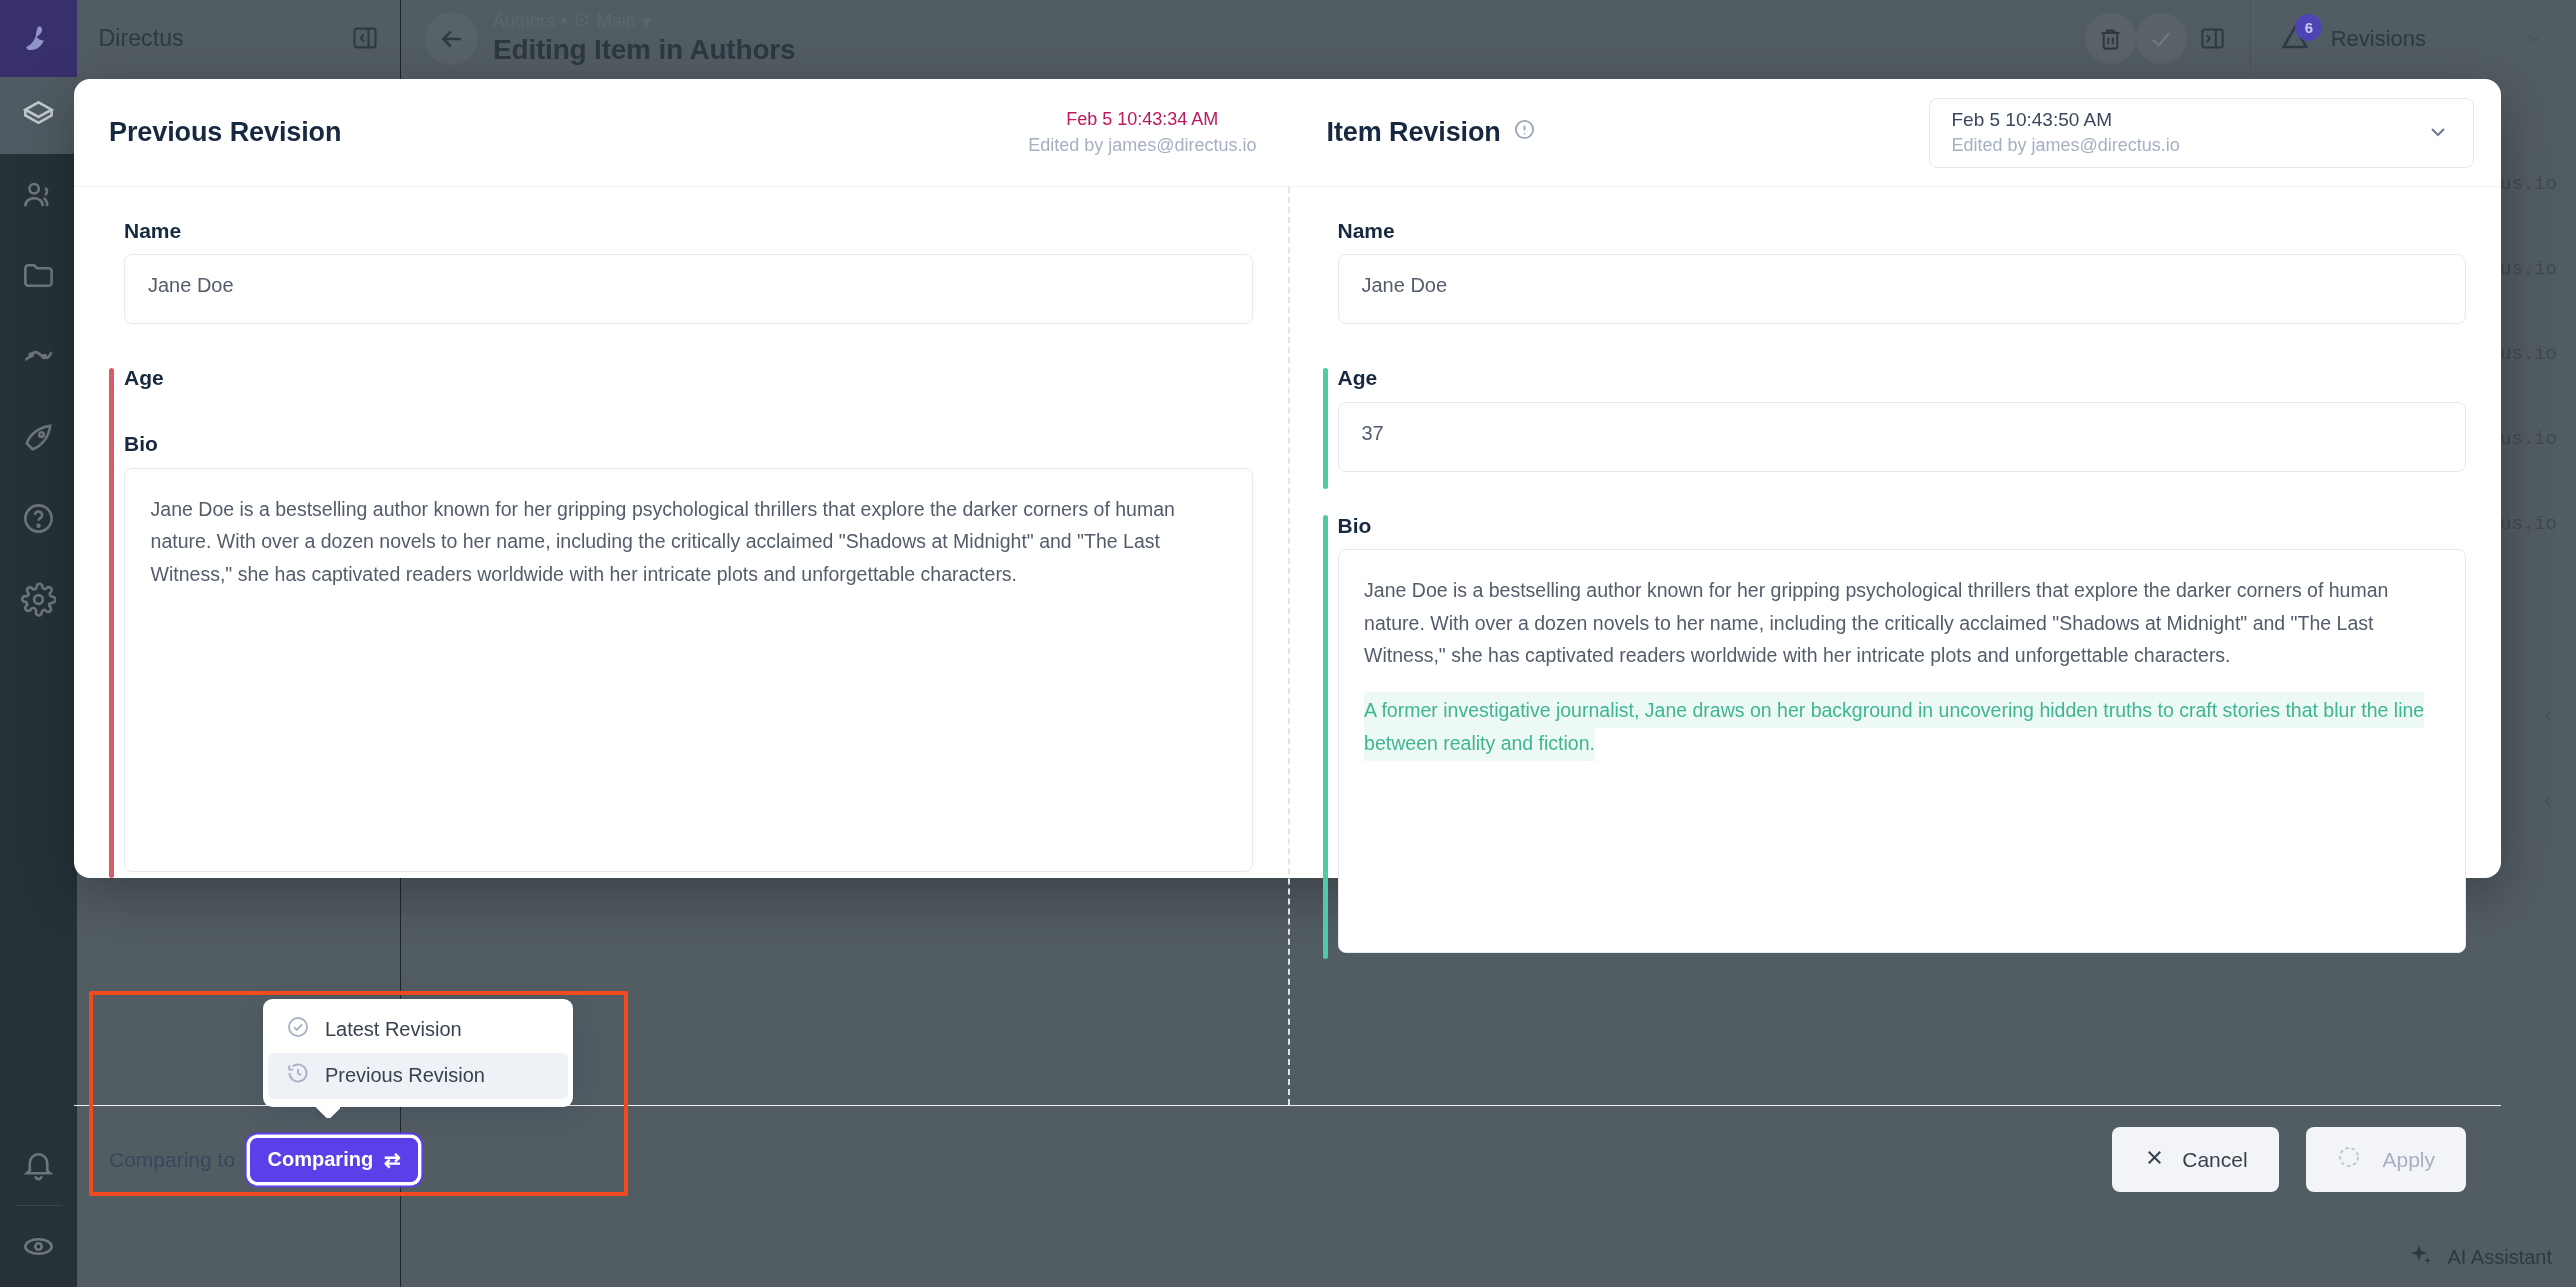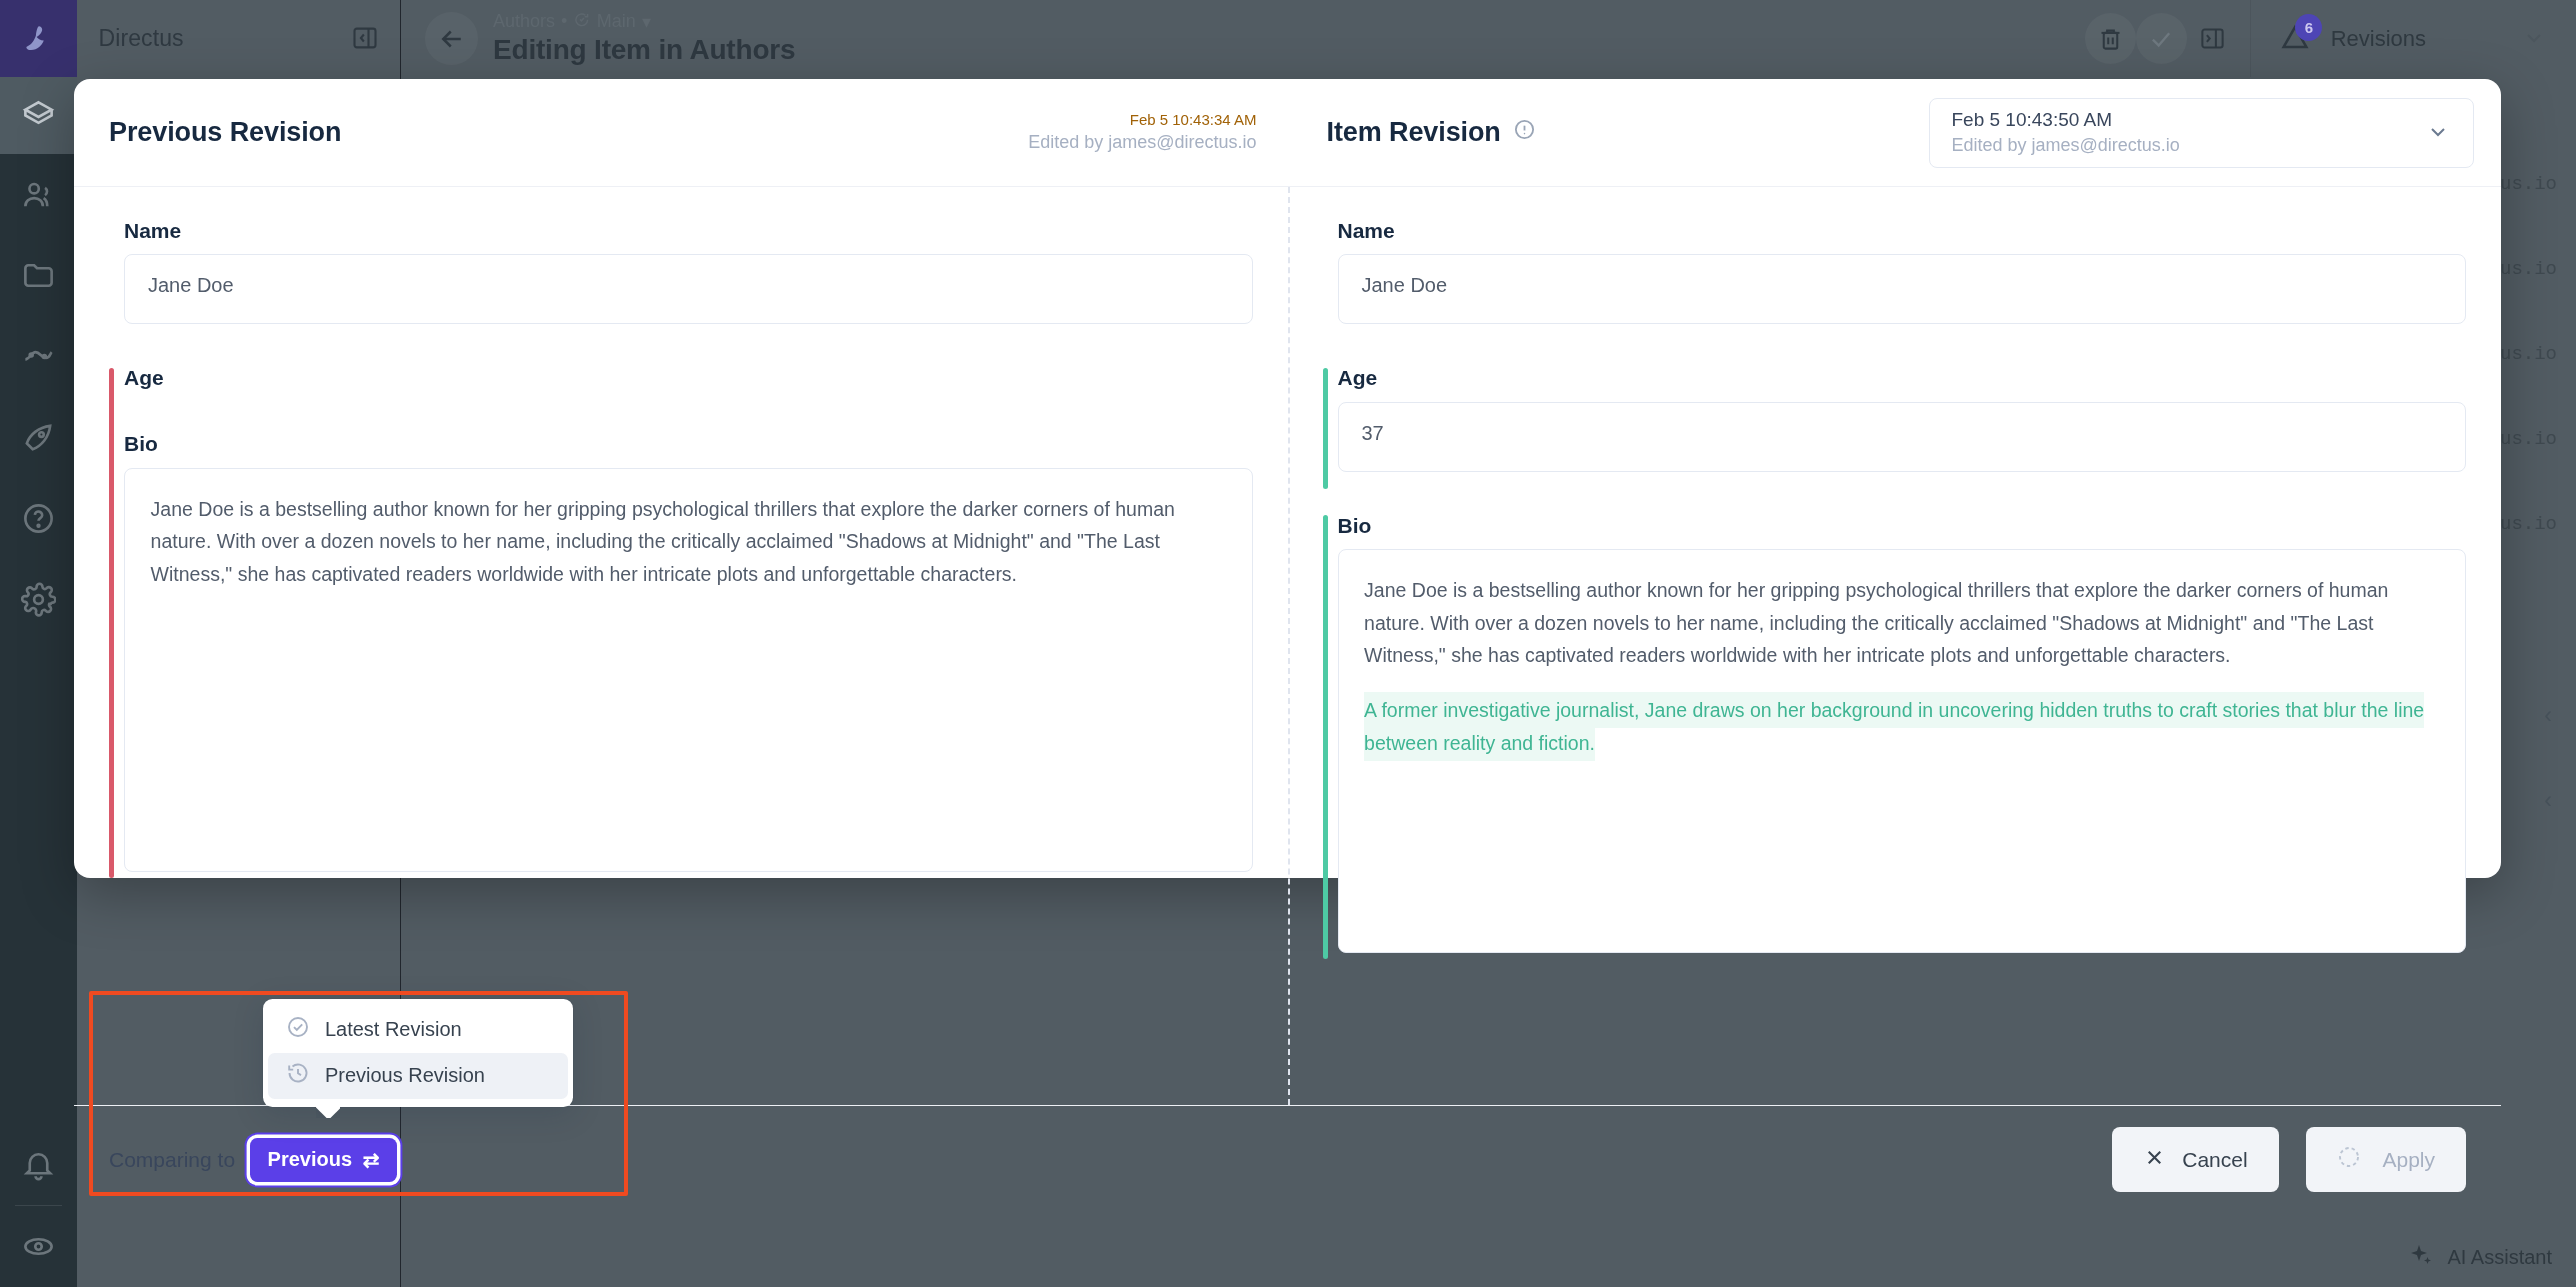--- a/index.html
+++ b/index.html
@@ -110,21 +110,21 @@
     height: 108px; display: flex; border-bottom: 1.3px solid #eef0f5;
   }
   .head-left, .head-right { flex: 1; display: flex; align-items: center; padding: 0 35px; }
   .head-left { justify-content: space-between; }
   .head-right { justify-content: space-between; padding-right: 27px; }
   .panel-title {
     font-size: 27px; font-weight: 700; color: #172940; letter-spacing: -0.1px;
     display: flex; align-items: center; gap: 12px;
   }
   .rev-meta { text-align: right; line-height: 1.42; }
-  .rev-time { font-size: 15px; color: #a16207; }
+  .rev-time { font-size: 18px; color: #be185d; text-align: center; }
   .rev-by { font-size: 18px; color: #a6b0c2; }
   .rev-select {
     width: 545px; height: 70px; border: 1.3px solid #e4e9f2; border-radius: 8px;
     display: flex; align-items: center; justify-content: space-between;
     padding: 0 23px 0 21.5px; cursor: pointer; background: #fff;
   }
   .rev-select .meta { line-height: 1.38; }
   .rev-select .t { font-size: 19px; color: #39465c; }
   .rev-select .b { font-size: 18px; color: #a6b0c2; }
 
@@ -461,21 +461,21 @@
           <div class="bio-added"><span>A former investigative journalist, Jane draws on her background in uncovering hidden truths to craft stories that blur the line between reality and fiction.</span></div>
         </div>
       </div>
     </div>
   </div>
 
   <div class="modal-foot">
     <div class="compare-wrap">
       <span class="compare-label">Comparing to</span>
       <button class="compare-btn">
-        <span>Previous</span>
+        <span>Comparing</span>
         <span>⇄</span>
       </button>
 
       <div class="dropdown">
         <div class="dd-item">
           <span>
             <svg width="24" height="24" viewBox="0 0 24 24" fill="none" stroke="#a8b2c4" stroke-width="1.9">
               <circle cx="12" cy="12" r="9"></circle>
                 <path d="M8 12.2l2.8 2.8L16.2 9.4"></path>
             </svg>

